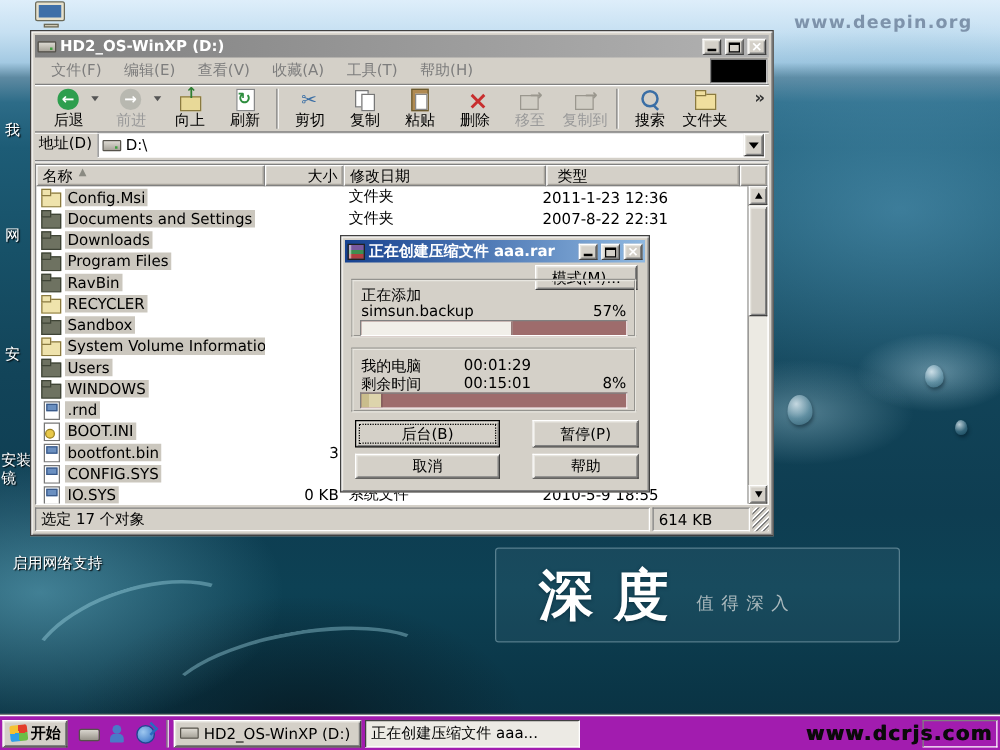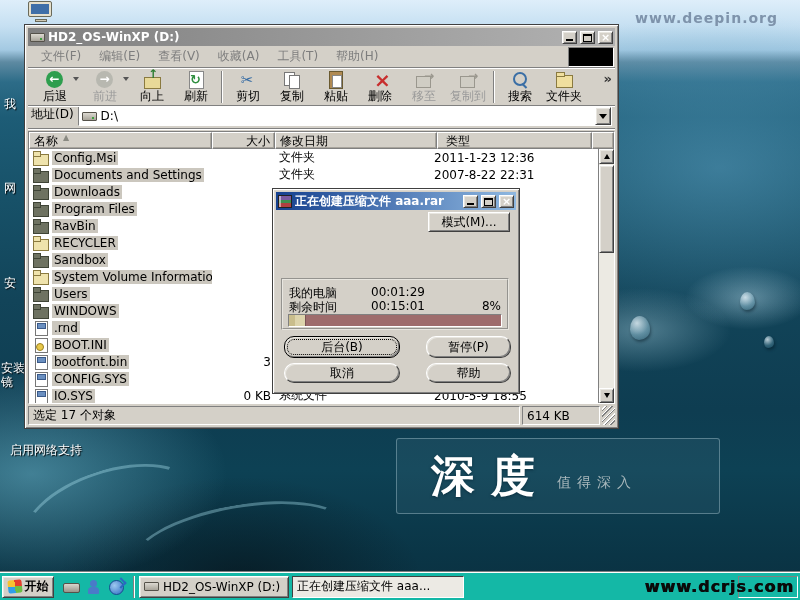--- a/index.html
+++ b/index.html
@@ -171,29 +171,29 @@
     border:1px solid #222; box-shadow:inset 2px 0 0 rgba(255,255,255,.5); }
   .mode-btn { position:absolute; right:6px; top:2px; width:82px; height:20px; }
   .groupbox { position:absolute; border:2px groove #e8e6e0; }
   .g1 { left:5px; top:13px; width:228px; height:47px; }
   .g2 { left:5px; top:68px; width:228px; height:52px; }
   .glabel { position:absolute; font-size:12px; white-space:nowrap; }
   .pbar { position:absolute; left:5px; right:5px; height:13px; background:#9e6c6c;
     border:1px solid; border-color:#808080 #fff #fff #808080; overflow:hidden; }
   .pfill { height:100%; background:#f1efe9; border-right:1px solid #7a5454; }
   .pfill.total { background:linear-gradient(90deg,#c9bd8c 0 40%,#ddd4ac 40%); }
-  .wr-btn { position:absolute; height:22px;border-radius:10px; }
+  .wr-btn { position:absolute; height:22px; }
   .wr-default { border:1px solid #000; outline:1px dotted #000; outline-offset:-4px; }
   .b-bg { left:8px; top:126px; width:116px; }
   .b-pause { left:150px; top:126px; width:85px; }
   .b-cancel { left:8px; top:153px; width:116px; height:20px; }
   .b-help { left:150px; top:153px; width:85px; height:20px; }
 
   
-  .taskbar { position:absolute; left:0; bottom:0; width:800px; height:28px; background:#14b8a6;
+  .taskbar { position:absolute; left:0; bottom:0; width:800px; height:28px; background:#a21caf;
     border-top:1px solid #fff; box-shadow:0 -1px 0 #808080; z-index:5; display:flex; align-items:center;
     padding:0 2px; gap:4px; }
   .start-btn { width:52px; height:22px; gap:3px; font-weight:bold; flex:none; }
   .winflag { width:14px; height:13px; flex:none; transform:rotate(-6deg);
     background:conic-gradient(from 0deg at 50% 50%, #e33e2b 0 90deg, #6cbd45 90deg 180deg, #2f9fe8 180deg 270deg, #f5c232 270deg 360deg);
     border-radius:2px; }
   .quick-launch { display:flex; gap:6px; align-items:center; padding:0 4px; flex:none; }
   .ql { width:17px; height:16px; position:relative; }
   .ql-drive::before { content:""; position:absolute; left:1px; top:4px; width:15px; height:8px;
     background:linear-gradient(#d8d5cd,#98948a); border:1px solid #55524a; border-radius:2px; }
@@ -513,20 +513,28 @@
         </span>
       <span class="cap-btn btn">
           <span class="g-max"></span>
         </span>
       <span class="cap-btn btn">
           <span class="g-x">×</span>
         </span>
     </div>
     <div class="wr-body">
       <div class="mode-btn btn">模式(M)...</div>
+      <div class="groupbox g1">
+        <span class="glabel" style="left:6px;top:3px;">正在添加</span>
+        <span class="glabel" style="left:6px;top:17px;">simsun.backup</span>
+        <span class="glabel" style="right:6px;top:17px;">57%</span>
+        <div class="pbar" style="top:31px;">
+          <div class="pfill" style="width: 57%;"></div>
+        </div>
+      </div>
       <div class="groupbox g2">
         <span class="glabel" style="left:6px;top:5px;">我的电脑</span>
         <span class="glabel" style="left:88px;top:5px;">00:01:29</span>
         <span class="glabel" style="left:6px;top:19px;">剩余时间</span>
         <span class="glabel" style="left:88px;top:19px;">00:15:01</span>
         <span class="glabel" style="right:6px;top:19px;">8%</span>
         <div class="pbar" style="top:34px;">
           <div class="pfill total" style="width: 8%;"></div>
         </div>
       </div>

